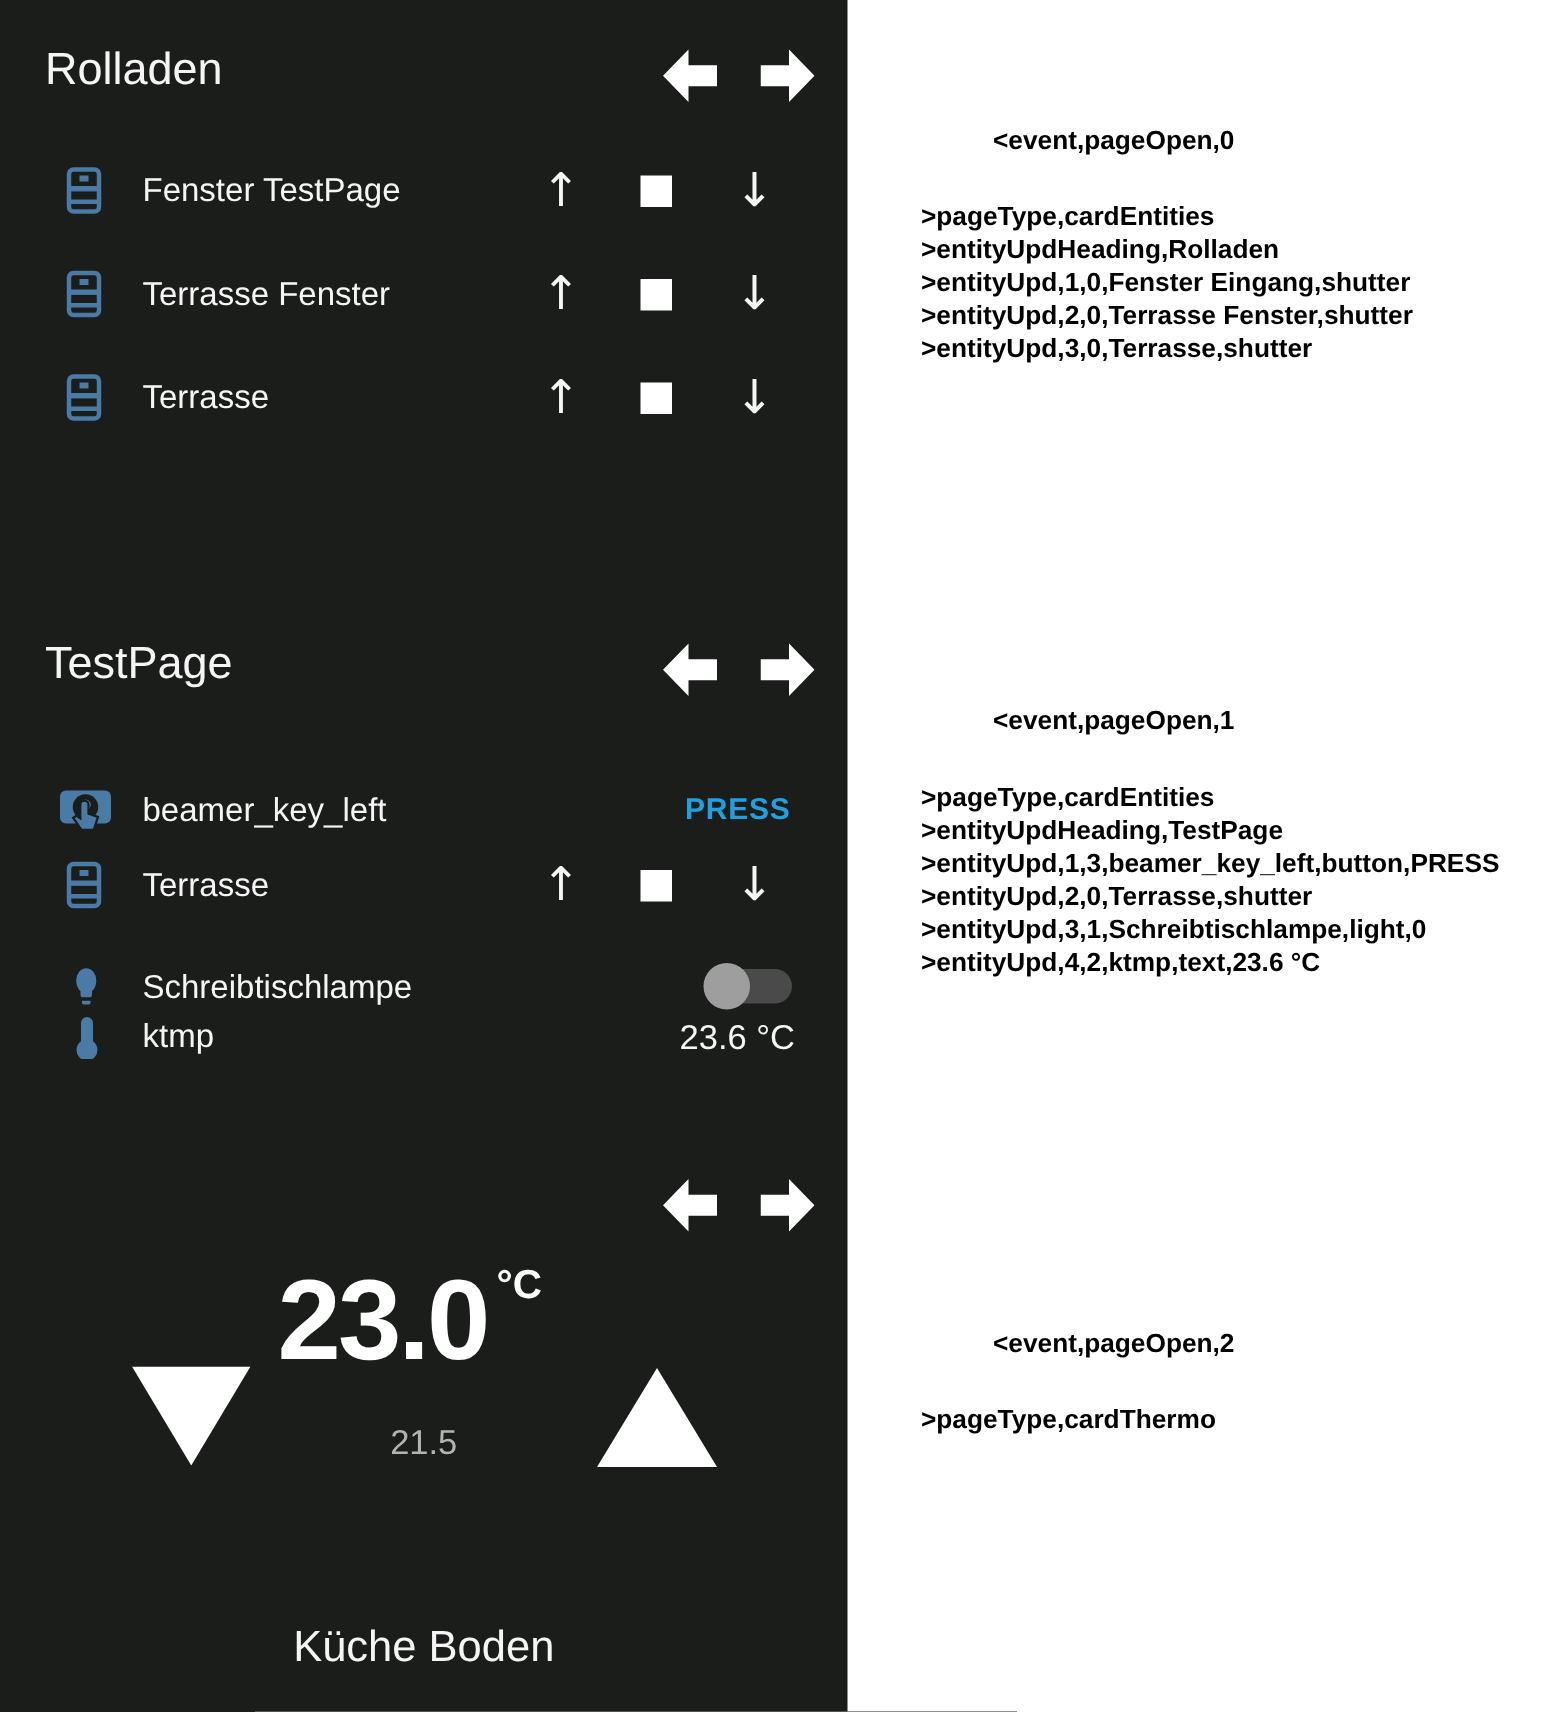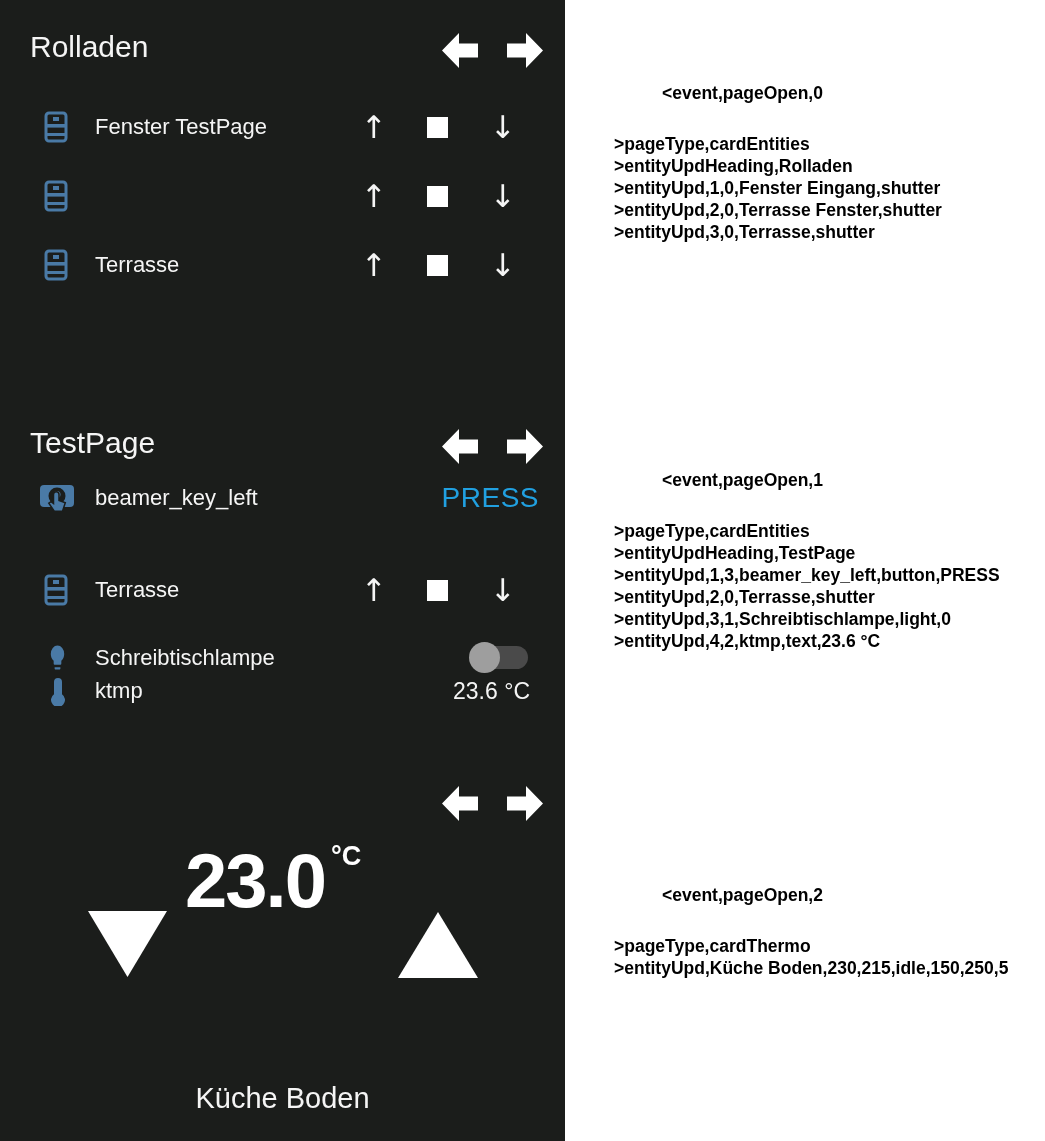--- a/index.html
+++ b/index.html
@@ -22,21 +22,21 @@
   .ent-icon.bulb{left:46px;top:7px;}
   .ent-icon.thermo{left:49px;top:8px;}
   .label{position:absolute;left:95px;top:0;line-height:44px;font-size:22px;color:var(--text-white,#f5f5f5);white-space:nowrap;}
   .ctl-up,.ctl-down{
     position:absolute;top:0;width:36px;text-align:center;font-size:31px;line-height:44px;
     color:var(--text-white,#f5f5f5);font-family:"DejaVu Sans",sans-serif;cursor:pointer;
   }
   .ctl-up{left:356px;}
   .ctl-down{left:485px;}
   .ctl-stop{position:absolute;left:427px;top:12px;width:21px;height:21px;background:#ffffff;cursor:pointer;}
-  .press{position:absolute;right:38px;top:0;line-height:44px;font-size:28px;font-weight:400;color:var(--press-blue,#21a0e0);cursor:pointer;letter-spacing:.5px;}
+  .press{position:absolute;right:38px;top:0;line-height:44px;font-size:20px;font-weight:700;color:var(--press-blue,#21a0e0);cursor:pointer;letter-spacing:.5px;}
   .value{position:absolute;right:35px;top:0;line-height:44px;font-size:23px;color:var(--text-white,#f5f5f5);}
   .toggle{position:absolute;right:37px;top:6px;width:59px;height:31px;cursor:pointer;}
   .toggle-track{position:absolute;left:2px;top:4px;width:57px;height:23px;border-radius:12px;background:var(--toggle-track,#4a4a4a);}
   .toggle-knob{position:absolute;left:0;top:0;width:31px;height:31px;border-radius:50%;background:var(--toggle-knob,#9e9e9e);}
   
   .thermo-temp{position:absolute;left:185px;top:843px;font-size:76px;font-weight:700;line-height:1;letter-spacing:-2px;color:#ffffff;}
   .thermo-unit{position:absolute;left:331px;top:841px;font-size:27px;font-weight:700;color:#ffffff;}
   .tri{position:absolute;cursor:pointer;}
   .tri-down{left:88px;top:911px;}
   .tri-up{left:398px;top:912px;}
@@ -90,20 +90,21 @@
 
   <div class="row" style="top:174px;">
     <span class="ent-icon">
       <svg width="24" height="32" viewBox="0 0 24 32" fill="none">
         <rect x="2" y="2" width="20" height="28" rx="3" stroke="currentColor" stroke-width="3"></rect>
         <rect x="9" y="6" width="6" height="4" fill="currentColor"></rect>
         <rect x="3" y="13" width="18" height="3.6" fill="currentColor"></rect>
         <rect x="3" y="22" width="18" height="3" fill="currentColor"></rect>
       </svg>
     </span>
+    <span class="label">Terrasse Fenster</span>
     <span class="ctl-up">↑</span>
     <span class="ctl-stop"></span>
     <span class="ctl-down">↓</span>
   </div>
 
   <div class="row" style="top:243px;">
     <span class="ent-icon">
       <svg width="24" height="32" viewBox="0 0 24 32" fill="none">
         <rect x="2" y="2" width="20" height="28" rx="3" stroke="currentColor" stroke-width="3"></rect>
         <rect x="9" y="6" width="6" height="4" fill="currentColor"></rect>
@@ -126,21 +127,21 @@
     </span>
   </div>
   <div class="nav-btn nav-right" style="top:428px;">
     <span>
       <svg width="36" height="37" viewBox="0 0 36 37">
           <polygon points="36,18.5 19,1 19,11.5 0,11.5 0,25.5 19,25.5 19,36" fill="#ffffff"></polygon>
         </svg>
     </span>
   </div>
 
-  <div class="row" style="top:476px;padding-left:12px;">
+  <div class="row" style="top:518px;">
     <span class="ent-icon tap">
       <svg width="34" height="32" viewBox="0 0 34 32">
         <rect x="0" y="2" width="34" height="22" rx="4" fill="currentColor"></rect>
         <circle cx="17" cy="13" r="8.5" fill="var(--panel-bg,#1b1d1b)"></circle>
         <circle cx="17" cy="11.5" r="3.5" fill="currentColor"></circle>
         <path d="M13.5 11.5 v9 l-2.5 -1.8 -2.2 1.5 5.5 8 h8.2 l2.8 -8.5 -6.3 -2.2 v-6 a2.75 2.75 0 0 0 -5.5 0z" fill="currentColor" stroke="var(--panel-bg,#1b1d1b)" stroke-width="1.5"></path>
       </svg>
     </span>
     <span class="label">beamer_key_left</span>
     <span class="press">PRESS</span>
@@ -210,20 +211,21 @@
     </span>
   </div>
   <div class="tri tri-up">
     <span>
       <svg width="80" height="66" viewBox="0 0 80 66">
           <polygon points="40,0 80,66 0,66" fill="#ffffff"></polygon>
         </svg>
     </span>
   </div>
 
+  <div class="thermo-target">21.5</div>
   <div class="thermo-name">Küche Boden</div>
 </div>
 
 <div class="log-block lb1">
   <div class="log-event">&lt;event,pageOpen,0</div>
   <div class="log-line">&gt;pageType,cardEntities</div>
   <div class="log-line">&gt;entityUpdHeading,Rolladen</div>
   <div class="log-line">&gt;entityUpd,1,0,Fenster Eingang,shutter</div>
   <div class="log-line">&gt;entityUpd,2,0,Terrasse Fenster,shutter</div>
   <div class="log-line">&gt;entityUpd,3,0,Terrasse,shutter</div>
@@ -235,14 +237,13 @@
   <div class="log-line">&gt;entityUpdHeading,TestPage</div>
   <div class="log-line">&gt;entityUpd,1,3,beamer_key_left,button,PRESS</div>
   <div class="log-line">&gt;entityUpd,2,0,Terrasse,shutter</div>
   <div class="log-line">&gt;entityUpd,3,1,Schreibtischlampe,light,0</div>
   <div class="log-line">&gt;entityUpd,4,2,ktmp,text,23.6 °C</div>
 </div>
 
 <div class="log-block lb3">
   <div class="log-event">&lt;event,pageOpen,2</div>
   <div class="log-line">&gt;pageType,cardThermo</div>
-  <div class="log-line">&gt;entityUpd,Küche Boden,230,215,idle,150,250,5</div>
 </div>
 
 </body></html>

